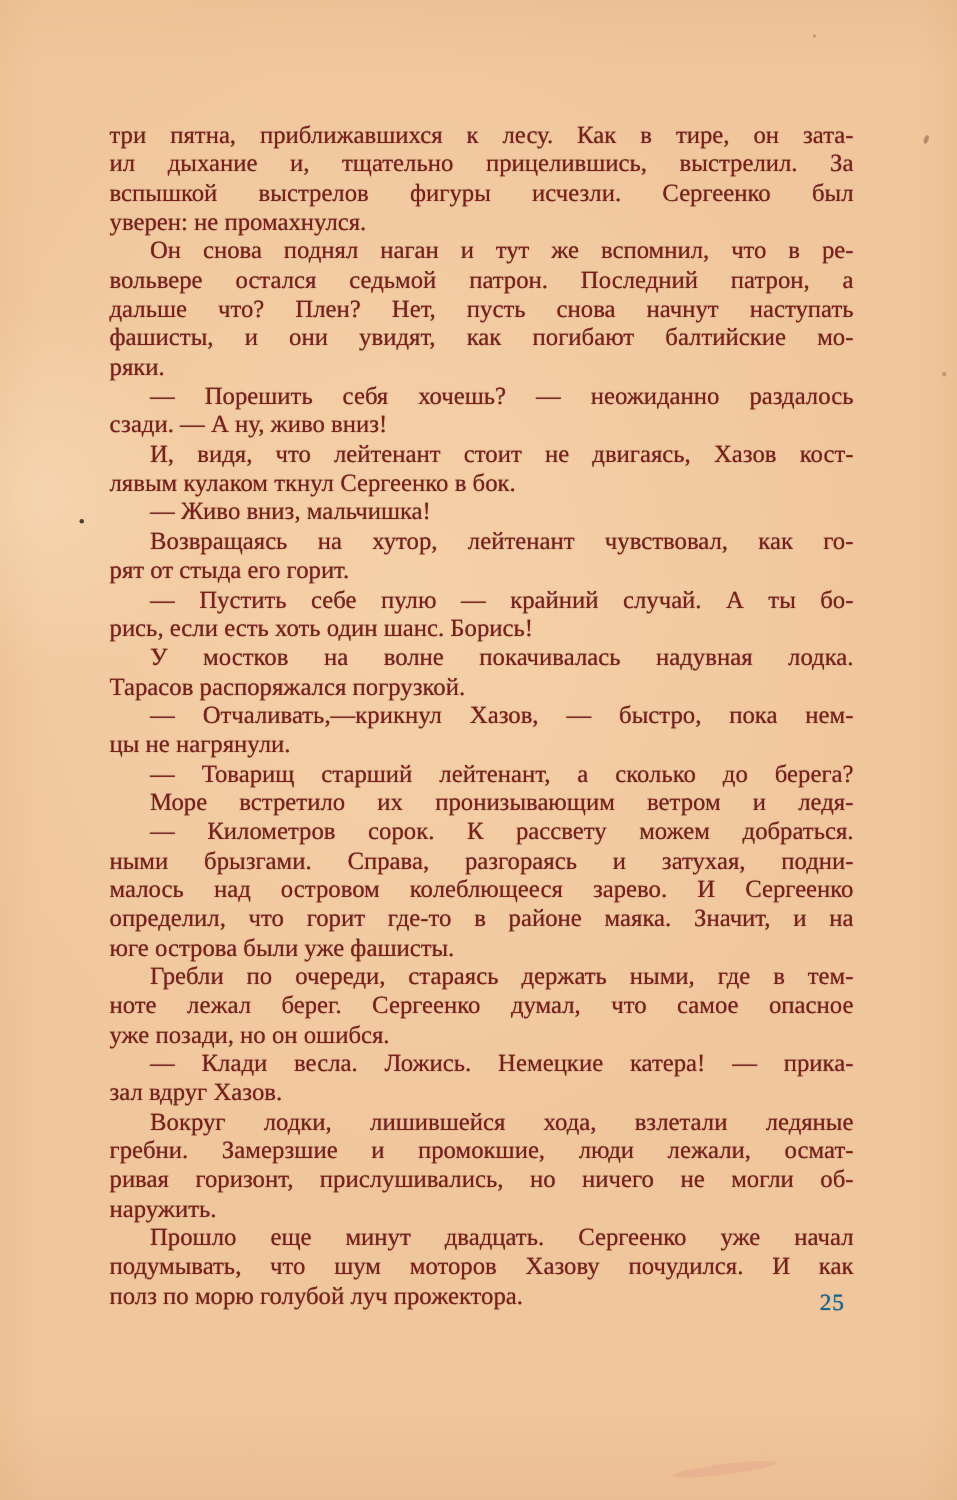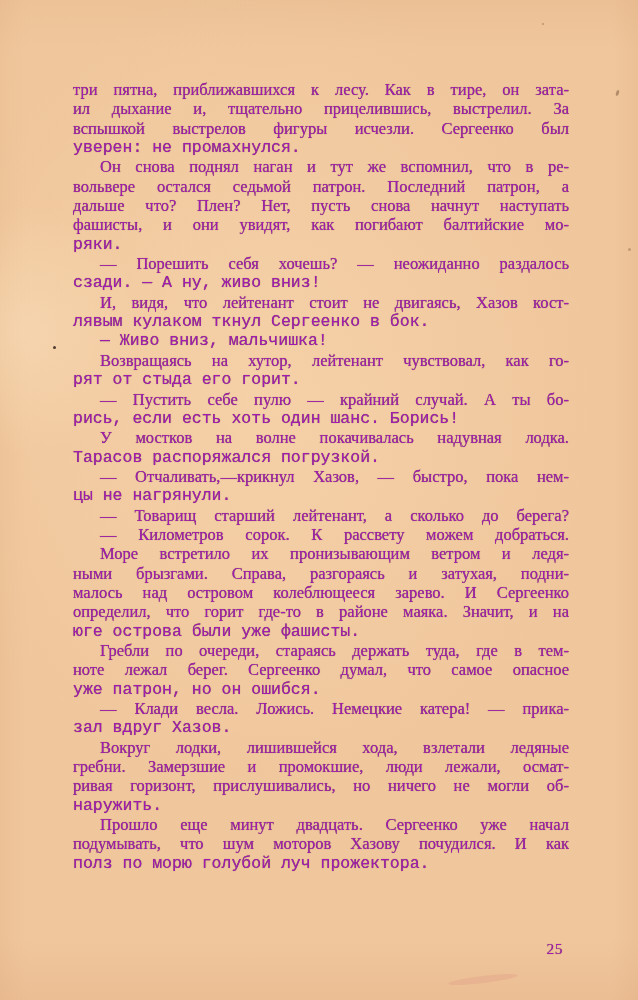--- a/index.html
+++ b/index.html
@@ -25,41 +25,41 @@
   .page {
     position: absolute;
     inset: 0;
   }
 
   .text-block {
     position: absolute;
     left: 73px;
     top: 80px;
     width: 496px;
-    color: #a21caf;
+    color: #7f1d1d;
     font-size: 16.5px;
     text-shadow: 0 0 0.7px rgba(56,42,30,0.75); 
   }
 
   .line {
     height: 19.35px;
     line-height: 19.4px;
     text-align: justify;
     text-align-last: justify;
   }
   .line.indent { text-indent: 27px; }
-  .line.last   { text-align-last: left; font-family: Liberation Mono, monospace; }
+  .line.last   { text-align-last: left; }
 
   .page-number {
     position: absolute;
-    top: 940px;
+    top: 860px;
     right: 75px;
     font-size: 15.5px;
     letter-spacing: 0.5px;
-    color: #a21caf;
+    color: #0369a1;
     text-shadow: 0 0 0.7px rgba(56,42,30,0.7);
   }
 
   
   .speck {
     position: absolute;
     border-radius: 50%;
   }
   .speck-1 { left: 53px;  top: 346px; width: 3px; height: 3px; background: #4e3d33; }
   .speck-2 { left: 616px; top: 90px;  width: 3px; height: 6px; background: rgba(120,85,60,0.50);
@@ -95,29 +95,29 @@
       <div class="line indent last">— Живо вниз, мальчишка!</div>
       <div class="line indent">Возвращаясь на хутор, лейтенант чувствовал, как го-</div>
       <div class="line last">рят от стыда его горит.</div>
       <div class="line indent">— Пустить себе пулю — крайний случай. А ты бо-</div>
       <div class="line last">рись, если есть хоть один шанс. Борись!</div>
       <div class="line indent">У мостков на волне покачивалась надувная лодка.</div>
       <div class="line last">Тарасов распоряжался погрузкой.</div>
       <div class="line indent">— Отчаливать,—крикнул Хазов, — быстро, пока нем-</div>
       <div class="line last">цы не нагрянули.</div>
       <div class="line indent">— Товарищ старший лейтенант, а сколько до берега?</div>
+      <div class="line indent">Море встретило их пронизывающим ветром и ледя-</div>
       <div class="line indent">— Километров сорок. К рассвету можем добраться.</div>
-      <div class="line indent">Море встретило их пронизывающим ветром и ледя-</div>
       <div class="line">ными брызгами. Справа, разгораясь и затухая, подни-</div>
       <div class="line">малось над островом колеблющееся зарево. И Сергеенко</div>
       <div class="line">определил, что горит где-то в районе маяка. Значит, и на</div>
       <div class="line last">юге острова были уже фашисты.</div>
-      <div class="line indent">Гребли по очереди, стараясь держать туда, где в тем-</div>
+      <div class="line indent">Гребли по очереди, стараясь держать ными, где в тем-</div>
       <div class="line">ноте лежал берег. Сергеенко думал, что самое опасное</div>
-      <div class="line last">уже патрон, но он ошибся.</div>
+      <div class="line last">уже позади, но он ошибся.</div>
       <div class="line indent">— Клади весла. Ложись. Немецкие катера! — прика-</div>
       <div class="line last">зал вдруг Хазов.</div>
       <div class="line indent">Вокруг лодки, лишившейся хода, взлетали ледяные</div>
       <div class="line">гребни. Замерзшие и промокшие, люди лежали, осмат-</div>
       <div class="line">ривая горизонт, прислушивались, но ничего не могли об-</div>
       <div class="line last">наружить.</div>
       <div class="line indent">Прошло еще минут двадцать. Сергеенко уже начал</div>
       <div class="line">подумывать, что шум моторов Хазову почудился. И как</div>
       <div class="line last">полз по морю голубой луч прожектора.</div>
     </div>

